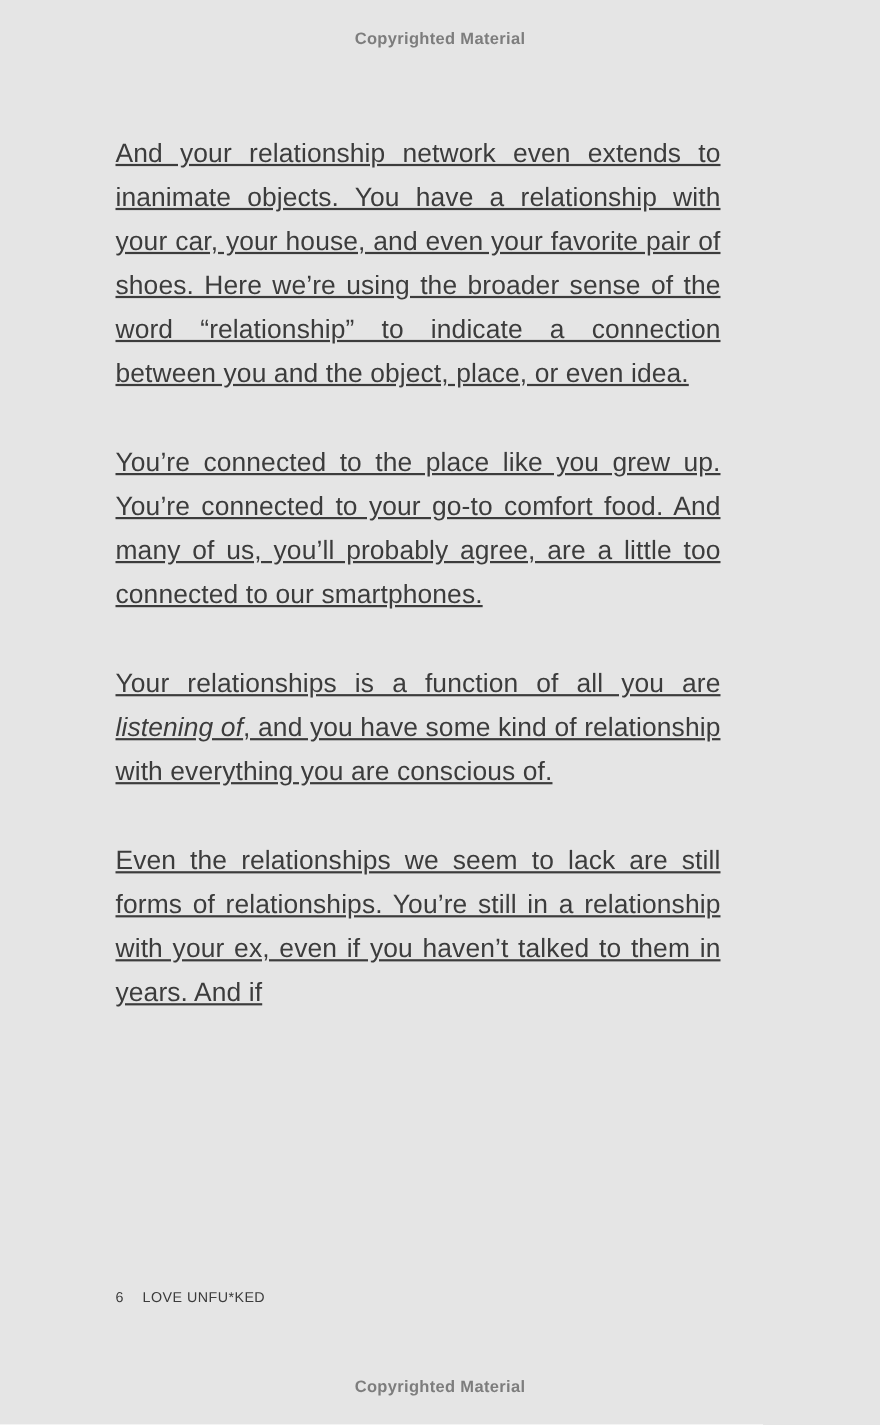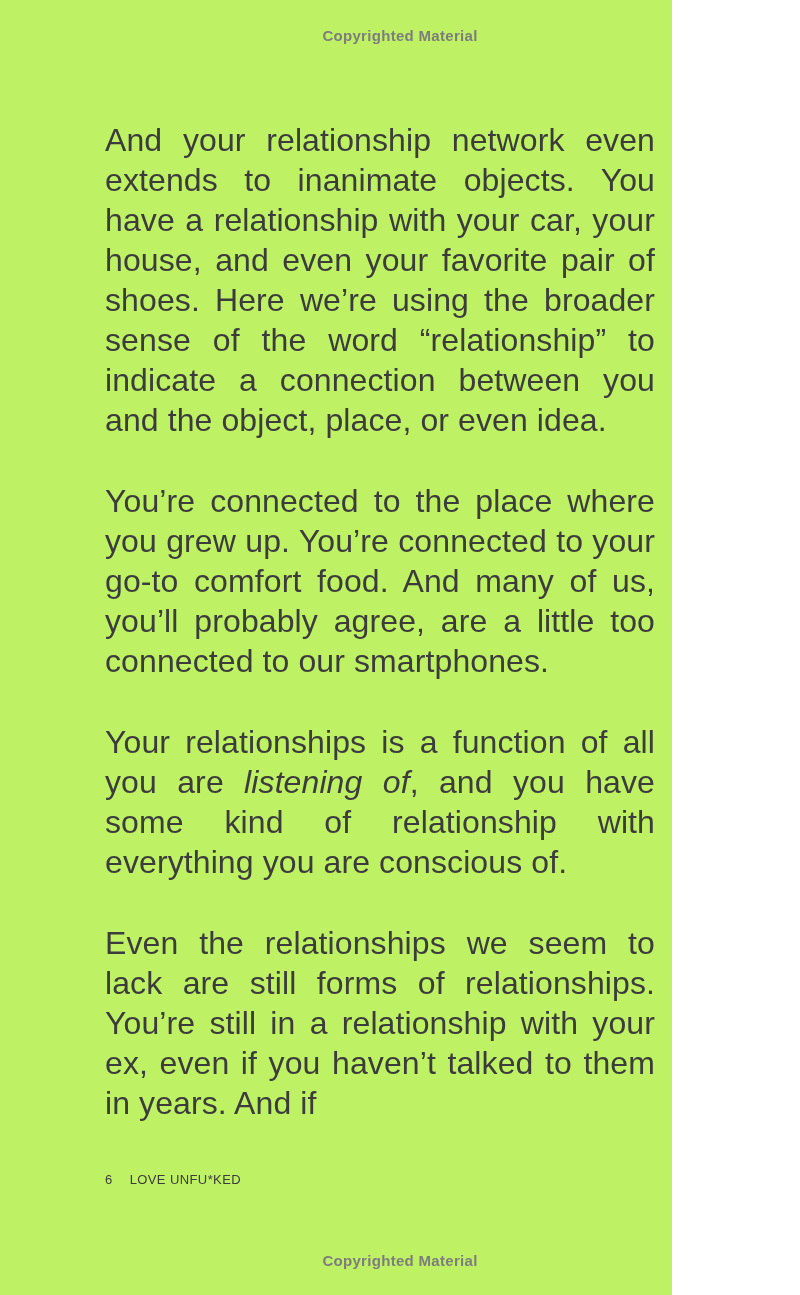--- a/index.html
+++ b/index.html
@@ -2,23 +2,23 @@
 <html><head>
 <meta charset="utf-8">
 <style>
   html, body {
     margin: 0;
     padding: 0;
     background: #ffffff;
   }
   .page {
     position: relative;
-    width: 672px;
+    width: 800px;
     height: 1295px;
-    background: #bef264;
+    background: #e5e5e5;
     overflow: hidden;
     font-family: "Liberation Sans", sans-serif;
   }
   .copyright {
     position: absolute;
     left: 0;
     width: 800px;
     text-align: center;
     color: #7d7d7d;
     font-weight: bold;
@@ -26,24 +26,25 @@
     letter-spacing: 0.3px;
   }
   .copyright--top { top: 27px; }
   .copyright--bottom { top: 1252px; }
   .body-text {
     position: absolute;
     left: 105px;
     top: 120px;
     width: 550px;
     color: #3c3c3c;
-    font-size: 32px;
+    font-size: 24px;
     line-height: 40px;
     text-align: justify;
     letter-spacing: 0.1px;
+    text-decoration: underline;
   }
   .body-text p {
     margin: 0 0 41px 0;
   }
   .body-text em {
     font-style: italic;
   }
   .page-footer {
     position: absolute;
     left: 105px;
@@ -59,21 +60,21 @@
 </style>
 </head>
 <body>
 
 <div class="page">
 
   <div class="copyright copyright--top">Copyrighted Material</div>
 
   <main class="body-text" id="body-text">
       <p><span>And your relationship network even extends to inanimate objects. You have a relationship with your car, your house, and even your favorite pair of shoes. Here we’re using the broader sense of the word “relationship” to indicate a connection between you and the object, place, or even idea.</span></p>
-      <p><span>You’re connected to the place where you grew up. You’re connected to your go-to comfort food. And many of us, you’ll probably agree, are a little too connected to our smartphones.</span></p>
+      <p><span>You’re connected to the place like you grew up. You’re connected to your go-to comfort food. And many of us, you’ll probably agree, are a little too connected to our smartphones.</span></p>
       <p><span>Your relationships is a function of all you are </span><em>listening of</em><span>, and you have some kind of relationship with everything you are conscious of.</span></p>
       <p><span>Even the relationships we seem to lack are still forms of relationships. You’re still in a relationship with your ex, even if you haven’t talked to them in years. And if</span></p>
     </main>
 
   <footer class="page-footer">
     <span class="page-number">6</span><span class="running-title">LOVE UNFU*KED</span>
   </footer>
 
   <div class="copyright copyright--bottom">Copyrighted Material</div>
 

